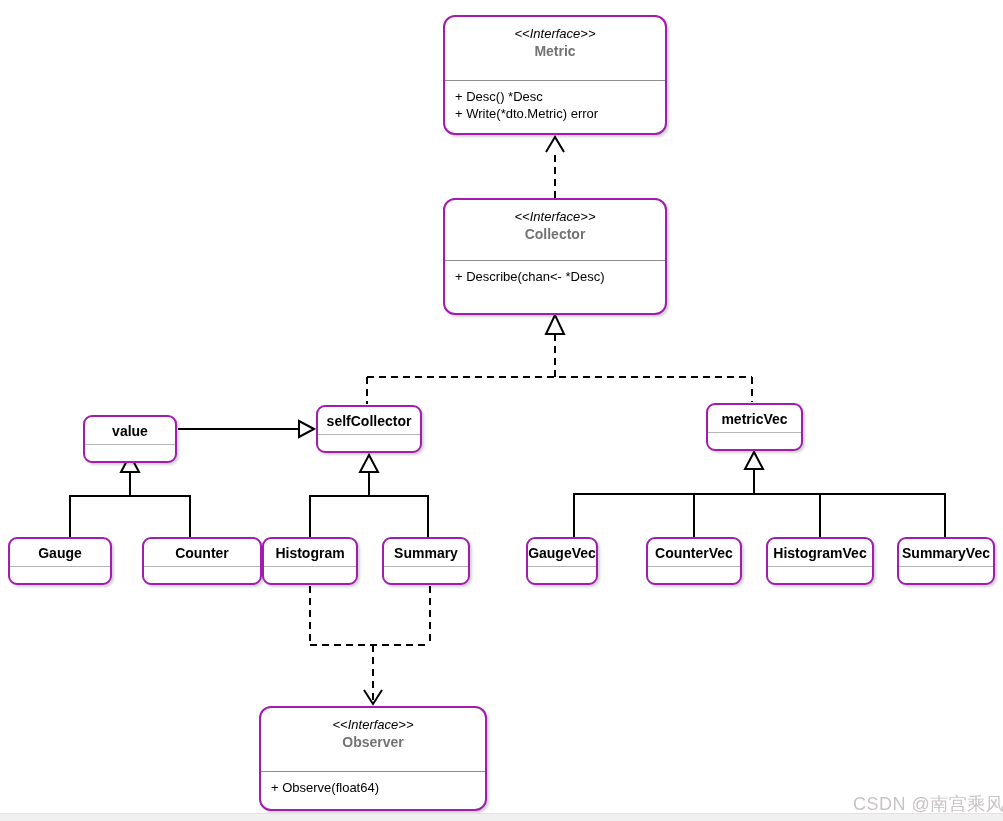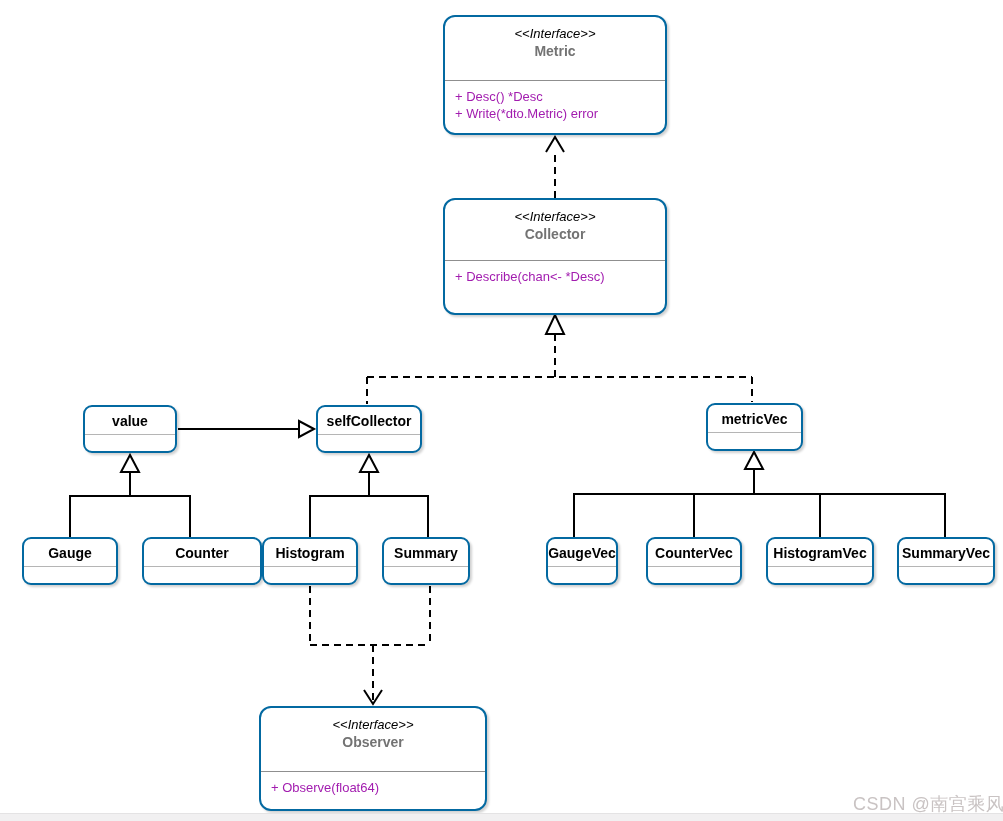--- a/index.html
+++ b/index.html
@@ -14,36 +14,36 @@
   }
   .connectors {
     position: absolute;
     left: 0; top: 0;
     width: 1003px; height: 821px;
   }
   
   .uml-box {
     position: absolute;
     background: #ffffff;
-    border: 2px solid #0369a1;
+    border: 2px solid #a21caf;
     filter: drop-shadow(2px 2px 1px rgba(0,0,0,0.18));
   }
   .iface-box { border-radius: 12px; }
   .iface-header {
     height: 64px;
     display: flex;
     flex-direction: column;
     align-items: center;
     padding-top: 9px;
     border-bottom: 1px solid #8f8f8f;
   }
   .stereotype { font-style: italic; font-size: 13px; color: #000; }
   .iface-name { font-weight: bold; font-size: 14px; color: #737373; margin-top: 2px; }
   .iface-methods { padding: 7px 10px 0 10px; }
-  .method { font-size: 13px; line-height: 17px; color: #a21caf; white-space: nowrap; }
+  .method { font-size: 13px; line-height: 17px; color: #000000; white-space: nowrap; }
   .class-box {
     border-radius: 9px;
     height: 48px;
   }
   .class-label {
     height: 28px;
     display: flex;
     align-items: center;
     justify-content: center;
     font-weight: bold;
@@ -153,49 +153,49 @@
   <div class="uml-box iface-box" style="left:259px; top:706px; width:228px; height:105px;">
     <div class="iface-header">
       <div class="stereotype">&lt;&lt;Interface&gt;&gt;</div>
       <div class="iface-name">Observer</div>
     </div>
     <div class="iface-methods">
       <div class="method">+ Observe(float64)</div>
     </div>
   </div>
 
-  <div class="uml-box class-box" style="left:83px; top:405px; width:94px;">
+  <div class="uml-box class-box" style="left:83px; top:415px; width:94px;">
     <div class="class-label">value</div>
   </div>
 
   <div class="uml-box class-box" style="left:316px; top:405px; width:106px;">
     <div class="class-label">selfCollector</div>
   </div>
 
   <div class="uml-box class-box" style="left:706px; top:403px; width:97px;">
     <div class="class-label">metricVec</div>
   </div>
 
-  <div class="uml-box class-box" style="left:22px; top:537px; width:96px;">
+  <div class="uml-box class-box" style="left:8px; top:537px; width:104px;">
     <div class="class-label">Gauge</div>
   </div>
 
   <div class="uml-box class-box" style="left:142px; top:537px; width:120px;">
     <div class="class-label">Counter</div>
   </div>
 
   <div class="uml-box class-box" style="left:262px; top:537px; width:96px;">
     <div class="class-label">Histogram</div>
   </div>
 
   <div class="uml-box class-box" style="left:382px; top:537px; width:88px;">
     <div class="class-label">Summary</div>
   </div>
 
-  <div class="uml-box class-box" style="left:526px; top:537px; width:72px;margin-left:20px;">
+  <div class="uml-box class-box" style="left:526px; top:537px; width:72px;">
     <div class="class-label">GaugeVec</div>
   </div>
 
   <div class="uml-box class-box" style="left:646px; top:537px; width:96px;">
     <div class="class-label">CounterVec</div>
   </div>
 
   <div class="uml-box class-box" style="left:766px; top:537px; width:108px;">
     <div class="class-label">HistogramVec</div>
   </div>

